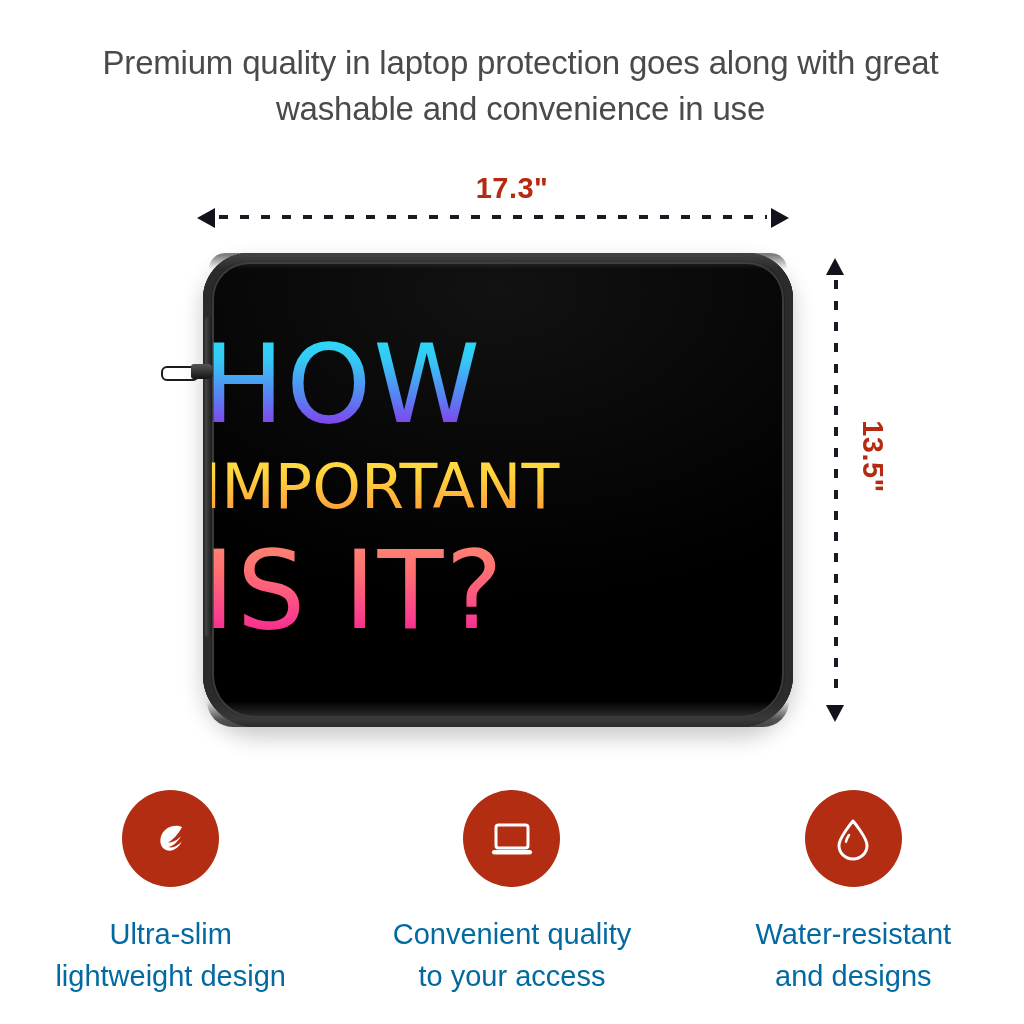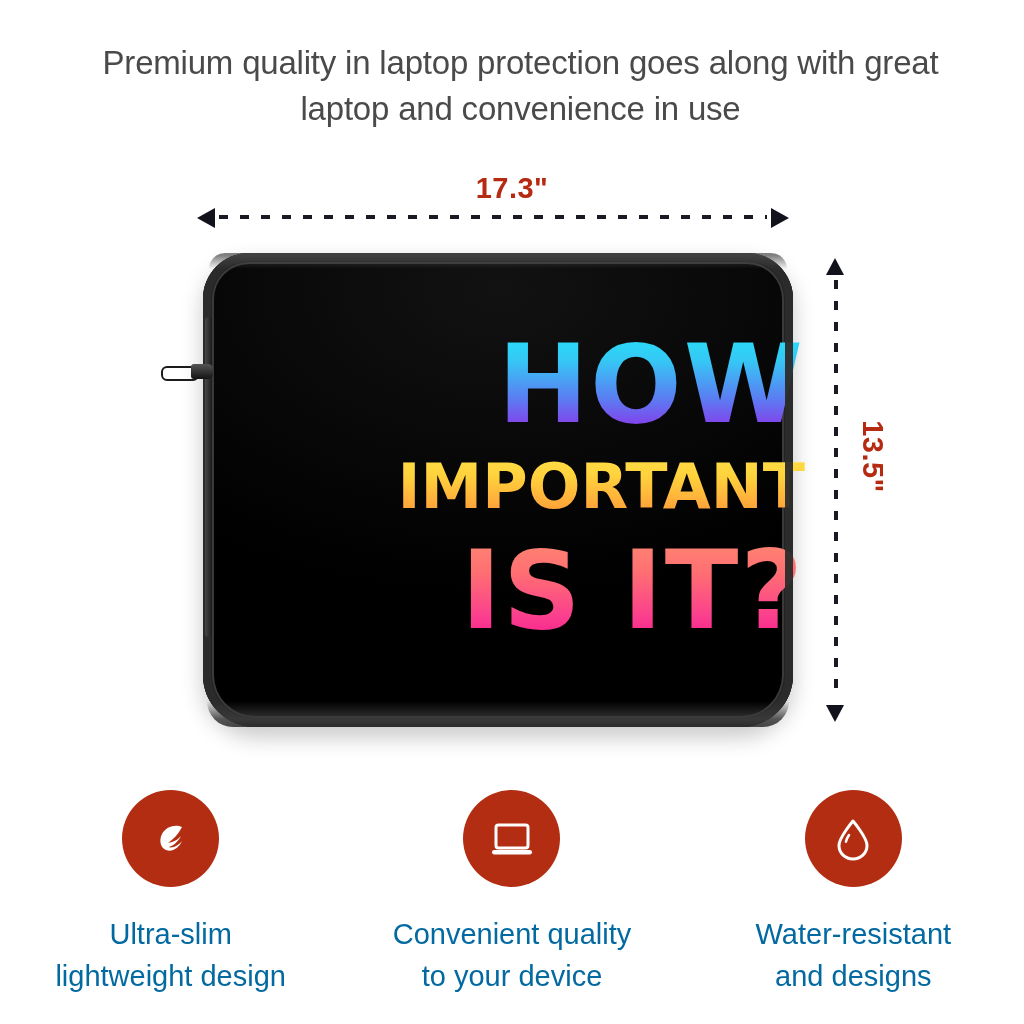--- a/index.html
+++ b/index.html
@@ -187,26 +187,26 @@
     left: 0; top: 3px;
     width: 34px; height: 11px;
     border-radius: 6px;
     border: 2.5px solid #1b1b1b;
     background: transparent;
   }
 
   
   .art {
     position: absolute;
-    left: 12px;
+    left: 0;
     top: 76px;
     width: 100%;
-    text-align: right;
+    text-align: left;
     font-family: "DejaVu Sans", sans-serif;
-    font-weight: bold;
+    font-weight: normal;
     user-select: none;
   }
   .art .line {
     display: block;
     background-clip: text;
     -webkit-background-clip: text;
     color: transparent;
     -webkit-text-fill-color: transparent;
     letter-spacing: 1px;
   }
@@ -260,21 +260,21 @@
     line-height: 42px;
     font-weight: 400;
   }
   .feature-caption .ln { display: block; }
 </style>
 </head>
 <body>
 
 <div class="headline">
   <span class="ln">Premium quality in laptop protection goes along with great</span>
-  <span class="ln">laptop and convenience in use</span>
+  <span class="ln">washable and convenience in use</span>
 </div>
 
 <div class="dim-width-label">17.3"</div>
 <div class="dim-width-line">
   <span class="arrow-l"></span>
   <span class="dash"></span>
   <span class="arrow-r"></span>
 </div>
 
 <div class="dim-height-line">
@@ -318,21 +318,21 @@
 
   <div class="feature">
     <div class="feature-icon">
       <svg width="54" height="54" viewBox="0 0 54 54" aria-hidden="true">
         <rect x="11" y="13" width="32" height="23" rx="2.5" ry="2.5" fill="none" stroke="#ffffff" stroke-width="3"></rect>
         <rect x="7" y="38" width="40" height="4.5" rx="2.2" ry="2.2" fill="#ffffff"></rect>
       </svg>
     </div>
     <div class="feature-caption">
       <span class="ln">Convenient quality</span>
-      <span class="ln">to your device</span>
+      <span class="ln">to your access</span>
     </div>
   </div>
 
   <div class="feature">
     <div class="feature-icon">
       <svg width="52" height="52" viewBox="0 0 52 52" aria-hidden="true">
         <path d="M26 8 C26 8 12 24.5 12 32.5 C12 40.3 18.3 46 26 46 C33.7 46 40 40.3 40 32.5 C40 24.5 26 8 26 8 Z" fill="none" stroke="#ffffff" stroke-width="3" stroke-linejoin="round"></path>
         <path d="M22 22 C20 25 19.2 27 19 28.6" fill="none" stroke="#ffffff" stroke-width="2.6" stroke-linecap="round"></path>
       </svg>
     </div>

